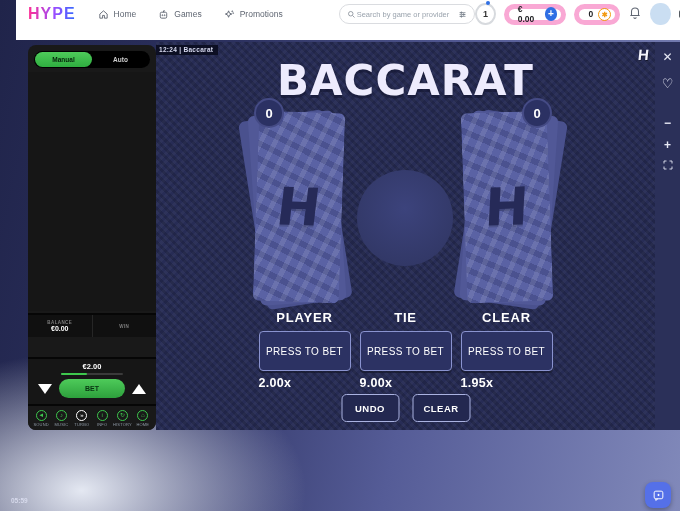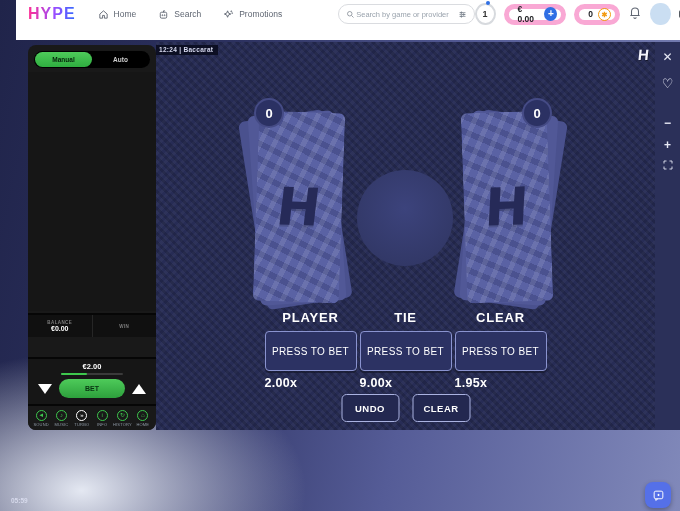--- a/index.html
+++ b/index.html
@@ -111,21 +111,21 @@
   .counter {
     position:absolute; top:-14px; width:30px; height:30px; border-radius:50%;
     background:#2b3163; border:2px solid #454b85; color:#fff; font-weight:900; font-size:13px;
     display:flex; align-items:center; justify-content:center; z-index:3;
   }
   .counter-left { left:-2px; }
   .counter-right { right:-2px; }
 
   .bet-grid {
     position:absolute; top:268px; left:50%; transform:translateX(-50%);
-    display:grid; grid-template-columns:92px 92px 92px; column-gap:3px; z-index:4;
+    display:grid; grid-template-columns:92px 92px 92px; column-gap:9px; z-index:4;
   }
   .bet-col { display:flex; flex-direction:column; }
   .bet-label { text-align:center; font-size:13px; font-weight:900; color:#fff; letter-spacing:0.8px; margin-bottom:6px; }
   .bet-btn {
     height:40px; background:#2c3263; border:1.6px solid #8a93cf; border-radius:4px;
     color:#fff; font-size:10px; font-weight:400; letter-spacing:0.4px; cursor:pointer;
     display:flex; align-items:center; justify-content:center; box-shadow:0 2px 0 rgba(0,0,0,0.3);
     font-family:"Liberation Sans",sans-serif;
   }
   .bet-mult { font-size:12.5px; font-weight:900; color:#fff; margin-top:5px; letter-spacing:0.3px; }
@@ -209,21 +209,21 @@
         </svg>
       <span>Home</span>
     </div>
     <div class="nav-item">
       <svg viewBox="0 0 24 24">
           <rect x="5" y="7" width="14" height="13" rx="3"></rect>
           <path d="M12 7 V4 H15"></path>
           <circle cx="9.5" cy="13.5" r="1"></circle>
           <circle cx="14.5" cy="13.5" r="1"></circle>
         </svg>
-      <span>Search</span>
+      <span>Games</span>
     </div>
     <div class="nav-item">
       <svg viewBox="0 0 24 24">
           <path d="M10 4 L12 9 L17 11 L12 13 L10 18 L8 13 L3 11 L8 9 Z"></path>
           <circle cx="18" cy="5" r="1"></circle>
           <circle cx="20" cy="9" r="0.8"></circle>
         </svg>
       <span>Promotions</span>
     </div>
   </nav>
@@ -263,20 +263,21 @@
         </svg>
     </span>
     <div class="avatar"></div>
     <div class="mini-square"></div>
   </div>
 </header>
 
 <main class="canvas">
   <div class="game-header">12:24  |  Baccarat</div>
   <div class="h-logo">H</div>
+  <h1 class="game-title">BACCARAT</h1>
 
   <div class="big-circle"></div>
 
   <div class="stack stack-left">
     <div class="card c1"></div>
     <div class="card c2"></div>
     <div class="card card-top c3">
       <span class="card-h">H</span>
     </div>
     <div class="counter counter-left">

